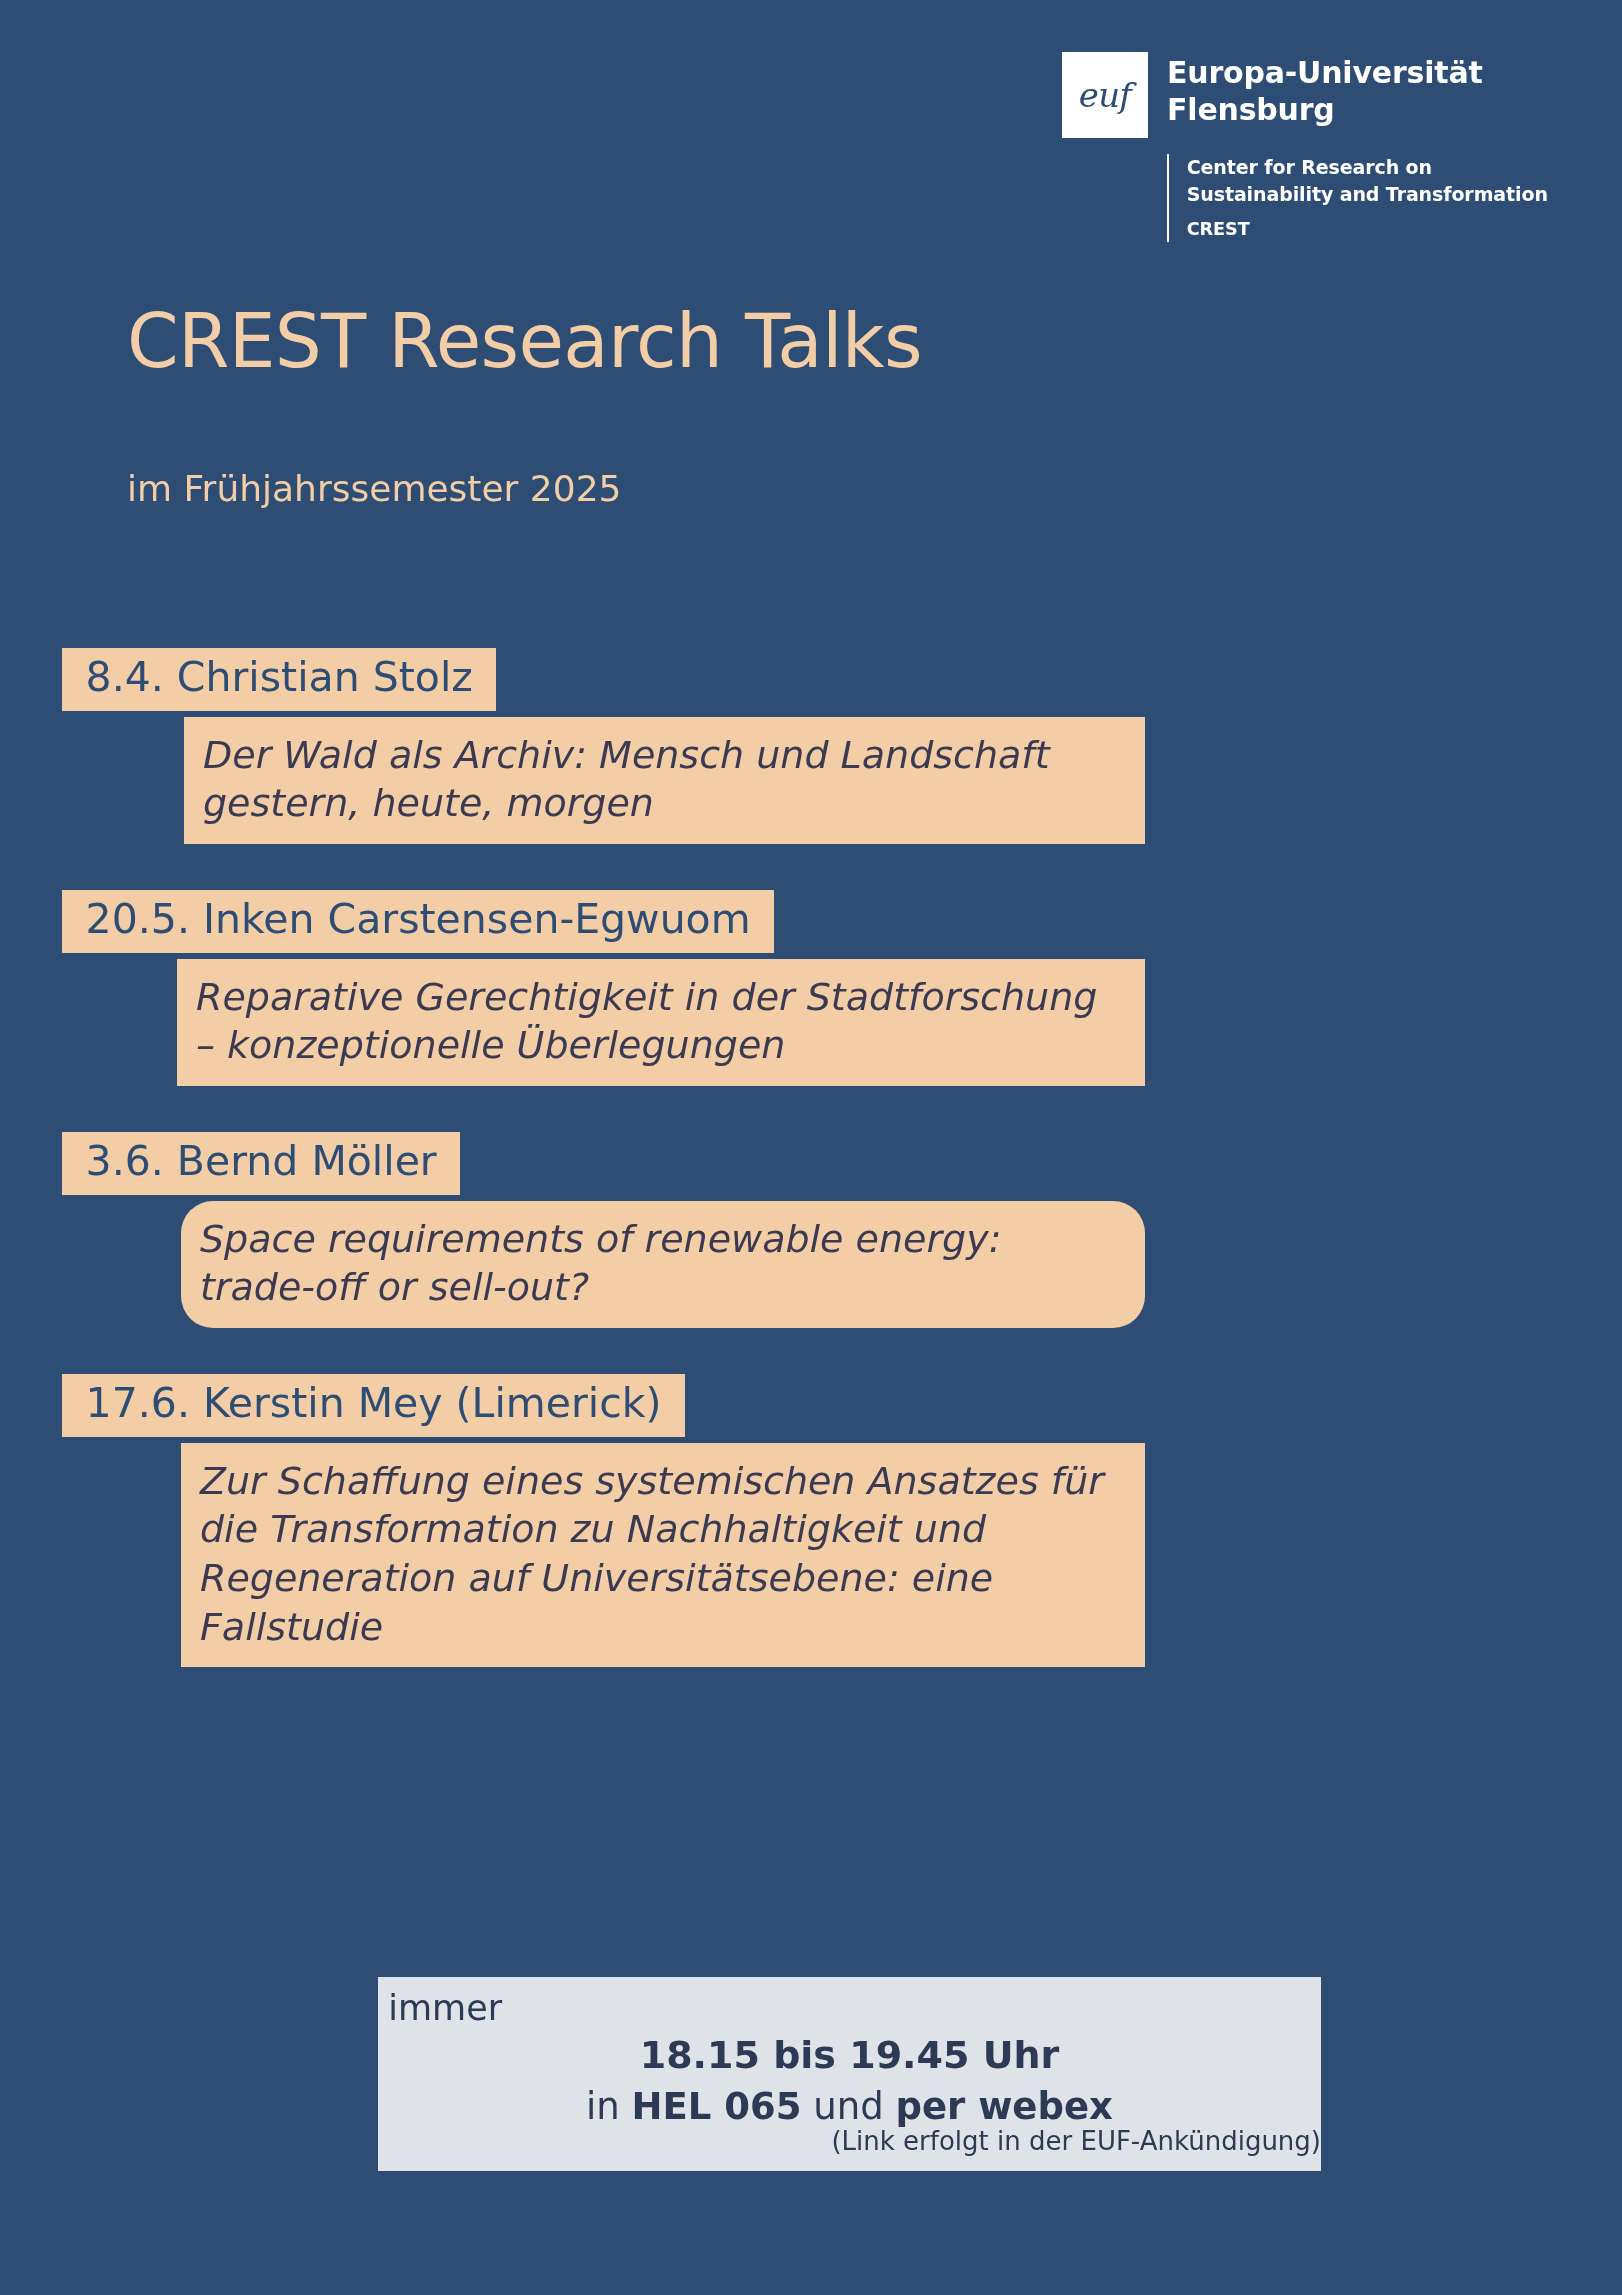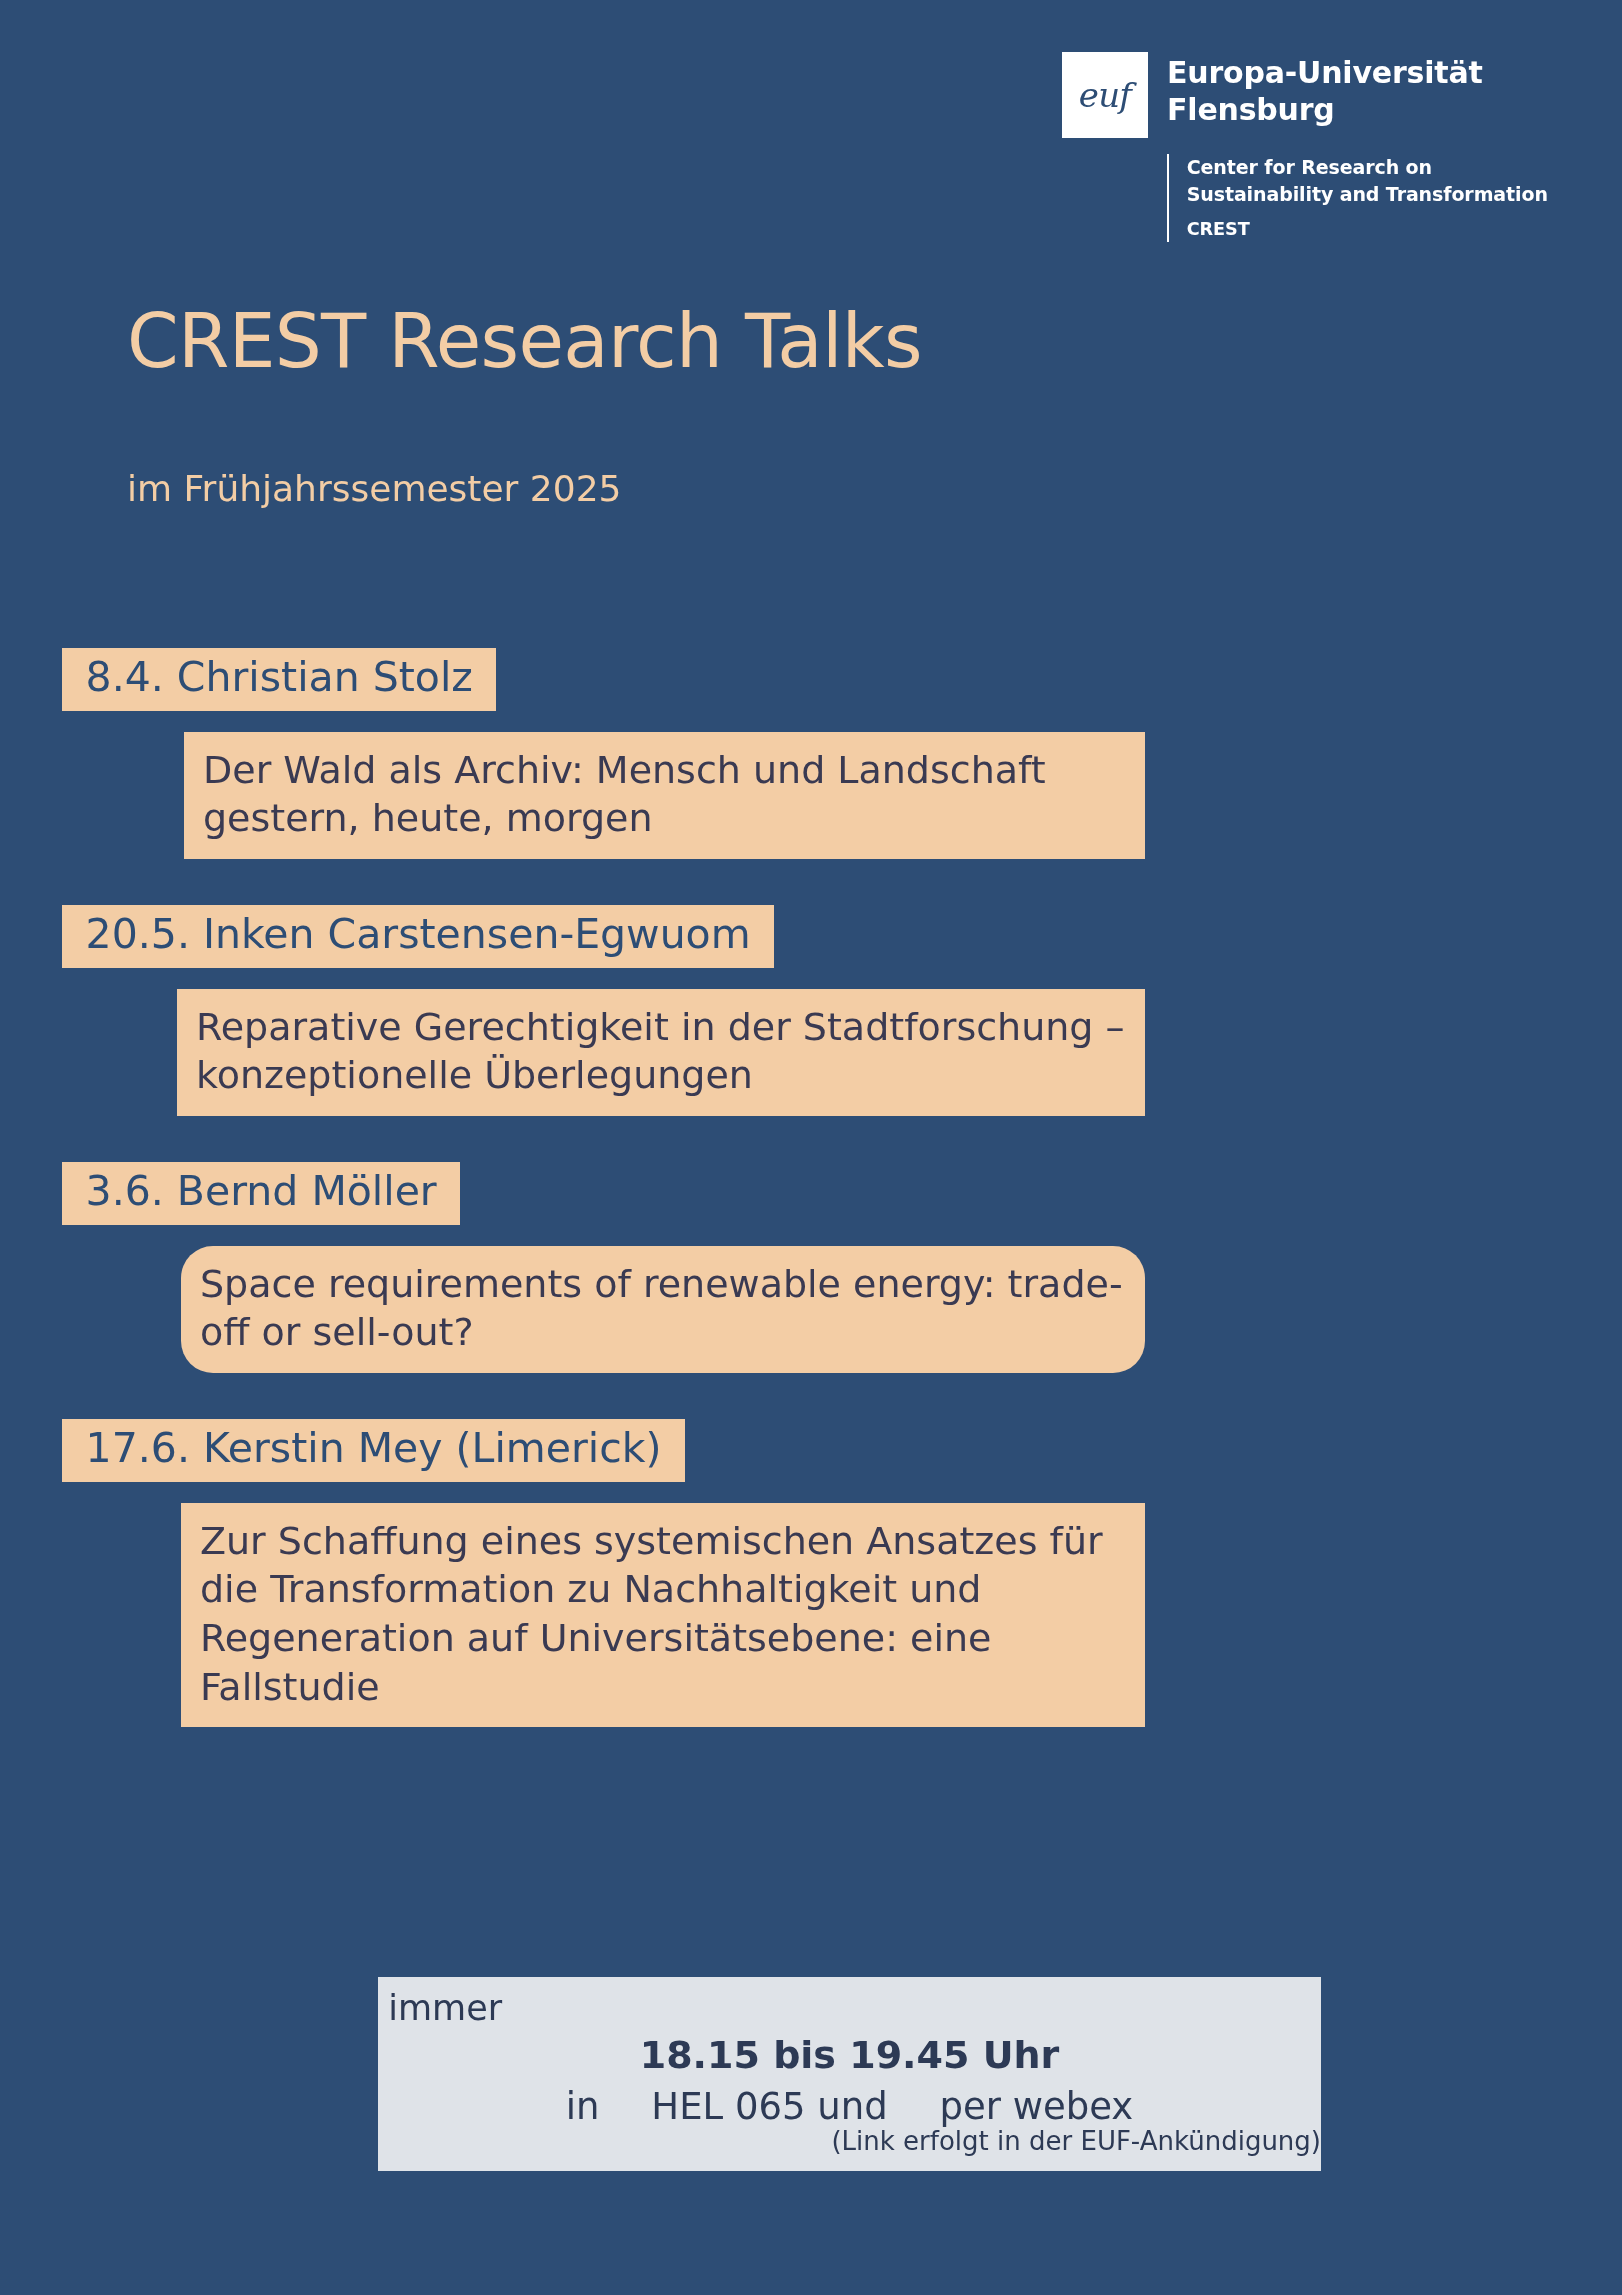--- a/index.html
+++ b/index.html
@@ -108,26 +108,27 @@
     color: #2d4d75;
     font-size: 41px;
     padding: 7.4px 23.6px 11.8px 23.6px;
     margin-left: 62px;
     line-height: 1.08;
     white-space: nowrap;
   }
   .talk-body {
     background: #f3cda5;
     color: #3a3a52;
+    font-style: italic;
     font-size: 38px;
     line-height: 1.28;
     margin-left: 184px;
     margin-right: 229px;
     padding: 13.3px 19px 16px 19px;
-    margin-top: 21px;
+    margin-top: 6px;
   }
   .talk.t1 .talk-body { margin-left: 184px; }
   .talk.t2 .talk-body { margin-left: 177px; }
   .talk.t3 .talk-body { margin-left: 181px; border-radius: 32px; }
   .talk.t4 .talk-body { margin-left: 181px; }
 
   
   .footer-box {
     position: absolute;
     left: 378px;
@@ -148,21 +149,21 @@
     font-size: 38px;
     font-weight: bold;
     margin-top: 7.4px;
     line-height: 1.1;
   }
   .footer-line3 {
     font-size: 37px;
     margin-top: 10.3px;
     line-height: 1.1;
   }
-  .footer-line3 b { font-weight: normal; margin-left: 40px; }
+  .footer-line3 b { font-weight: bold; }
   .footer-line4 {
     font-size: 26px;
     margin-top: 0;
     line-height: 1.1;
     text-align: right;
   }
 </style>
 </head>
 <body>
 

